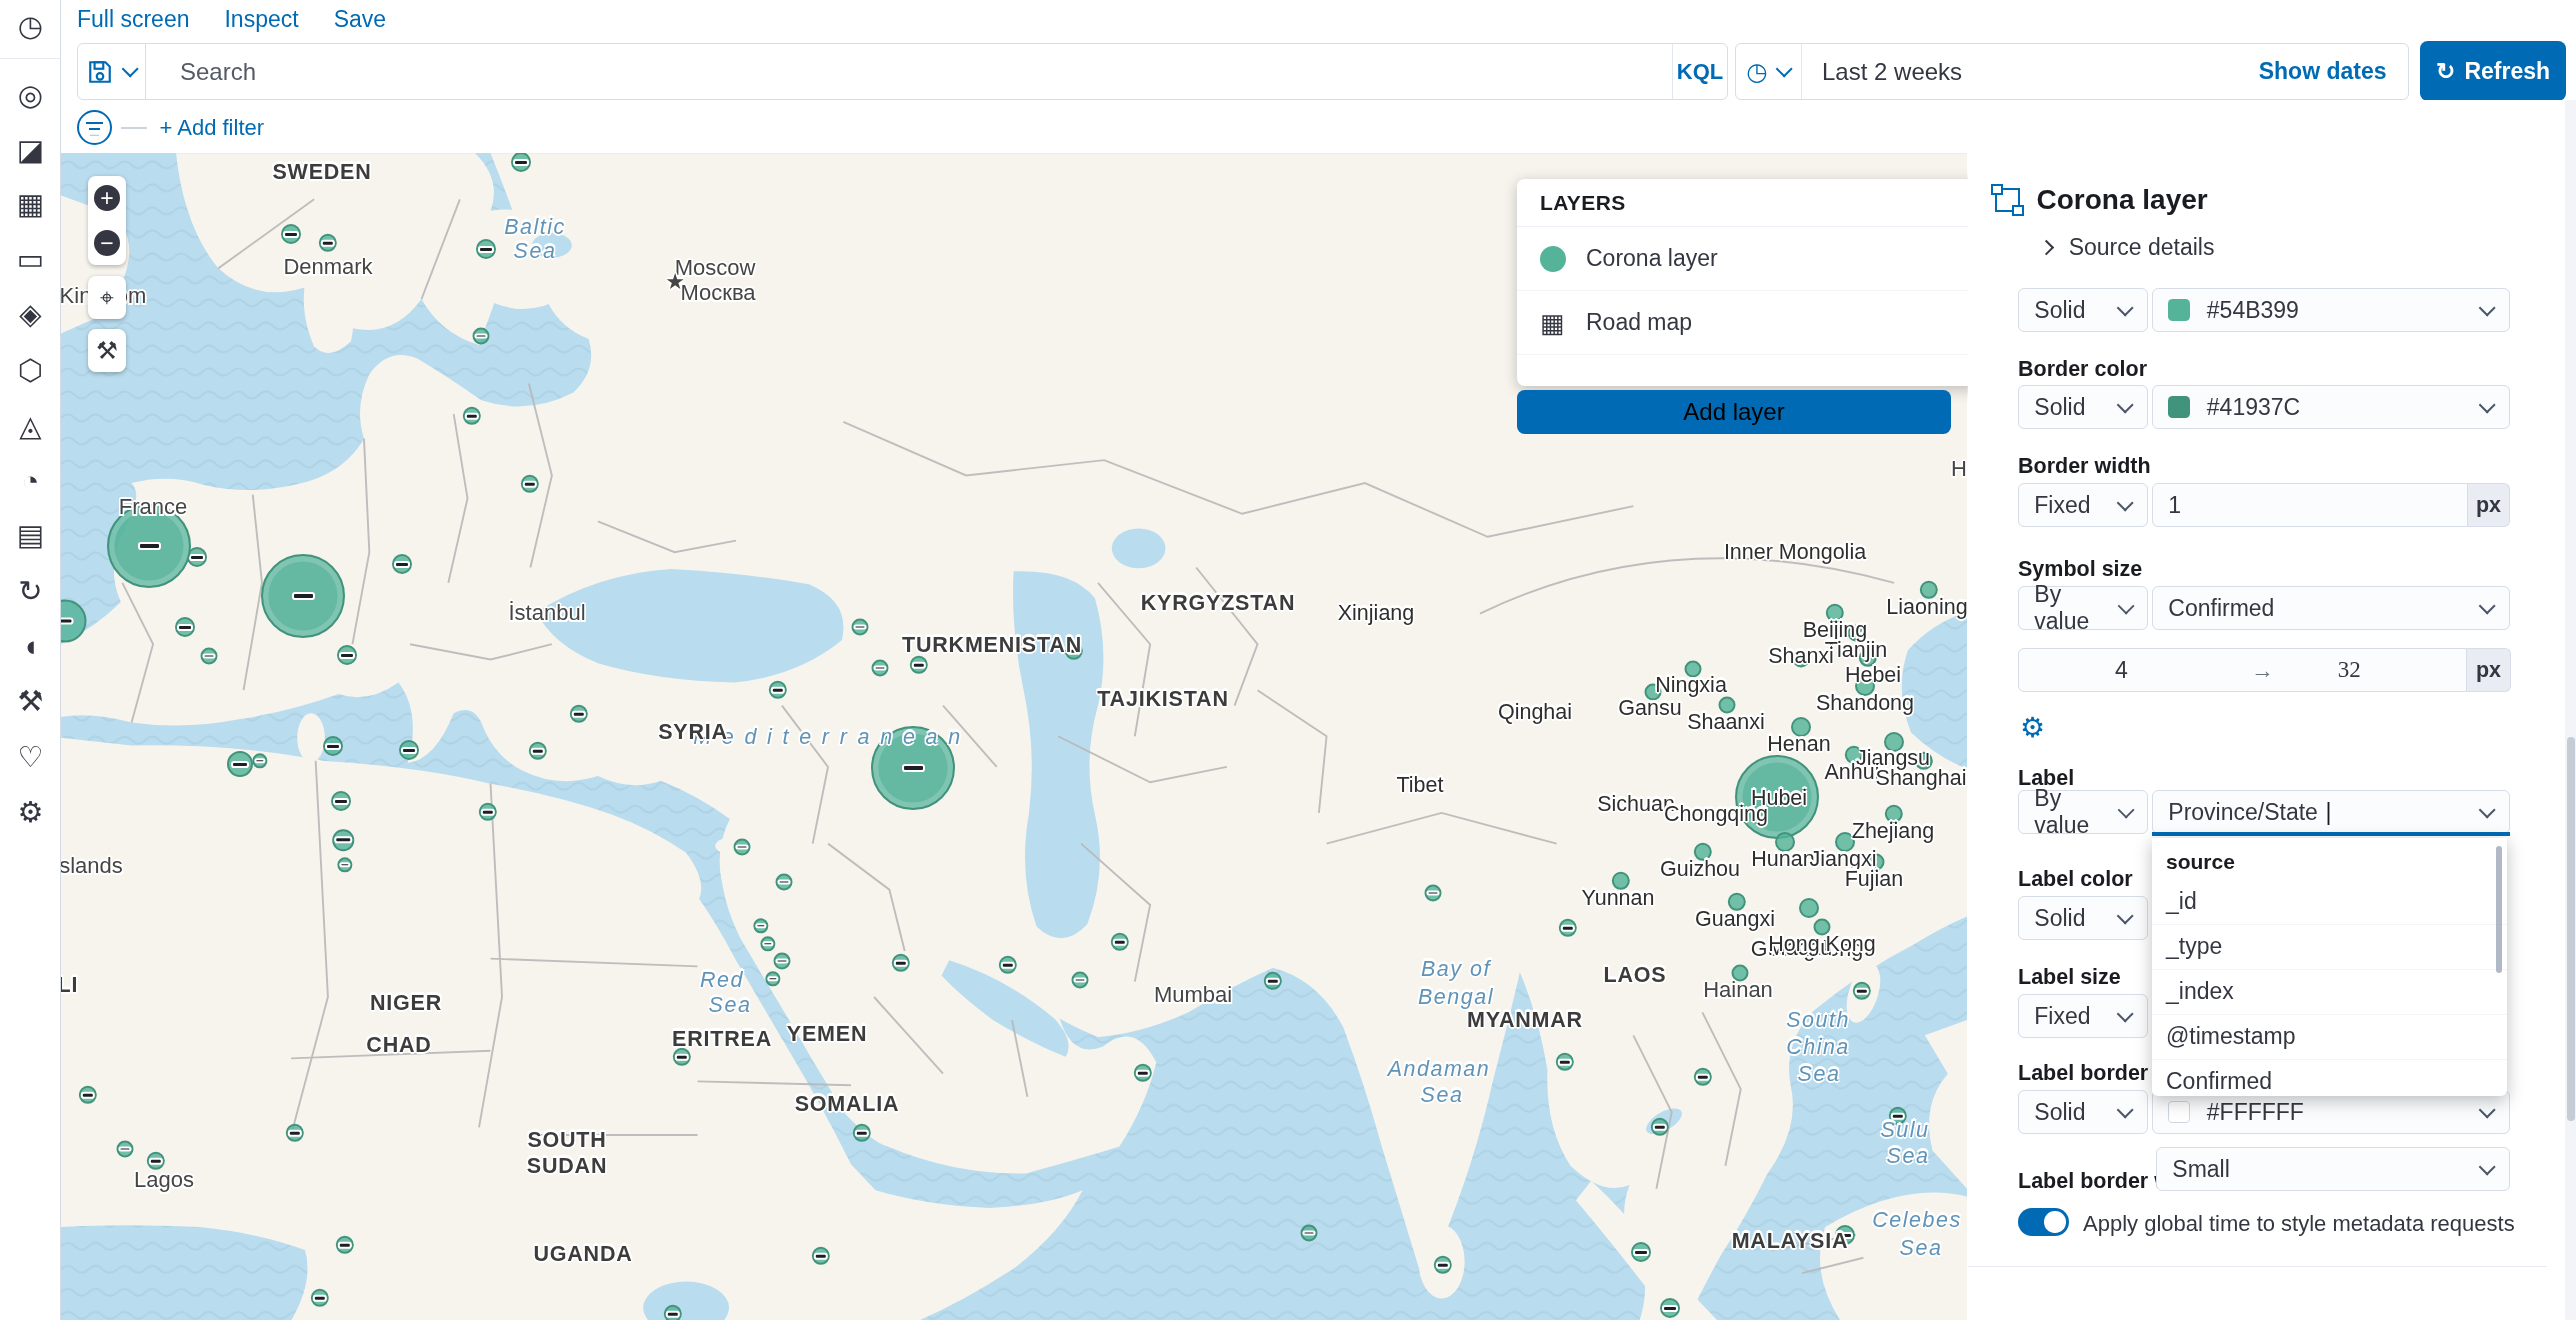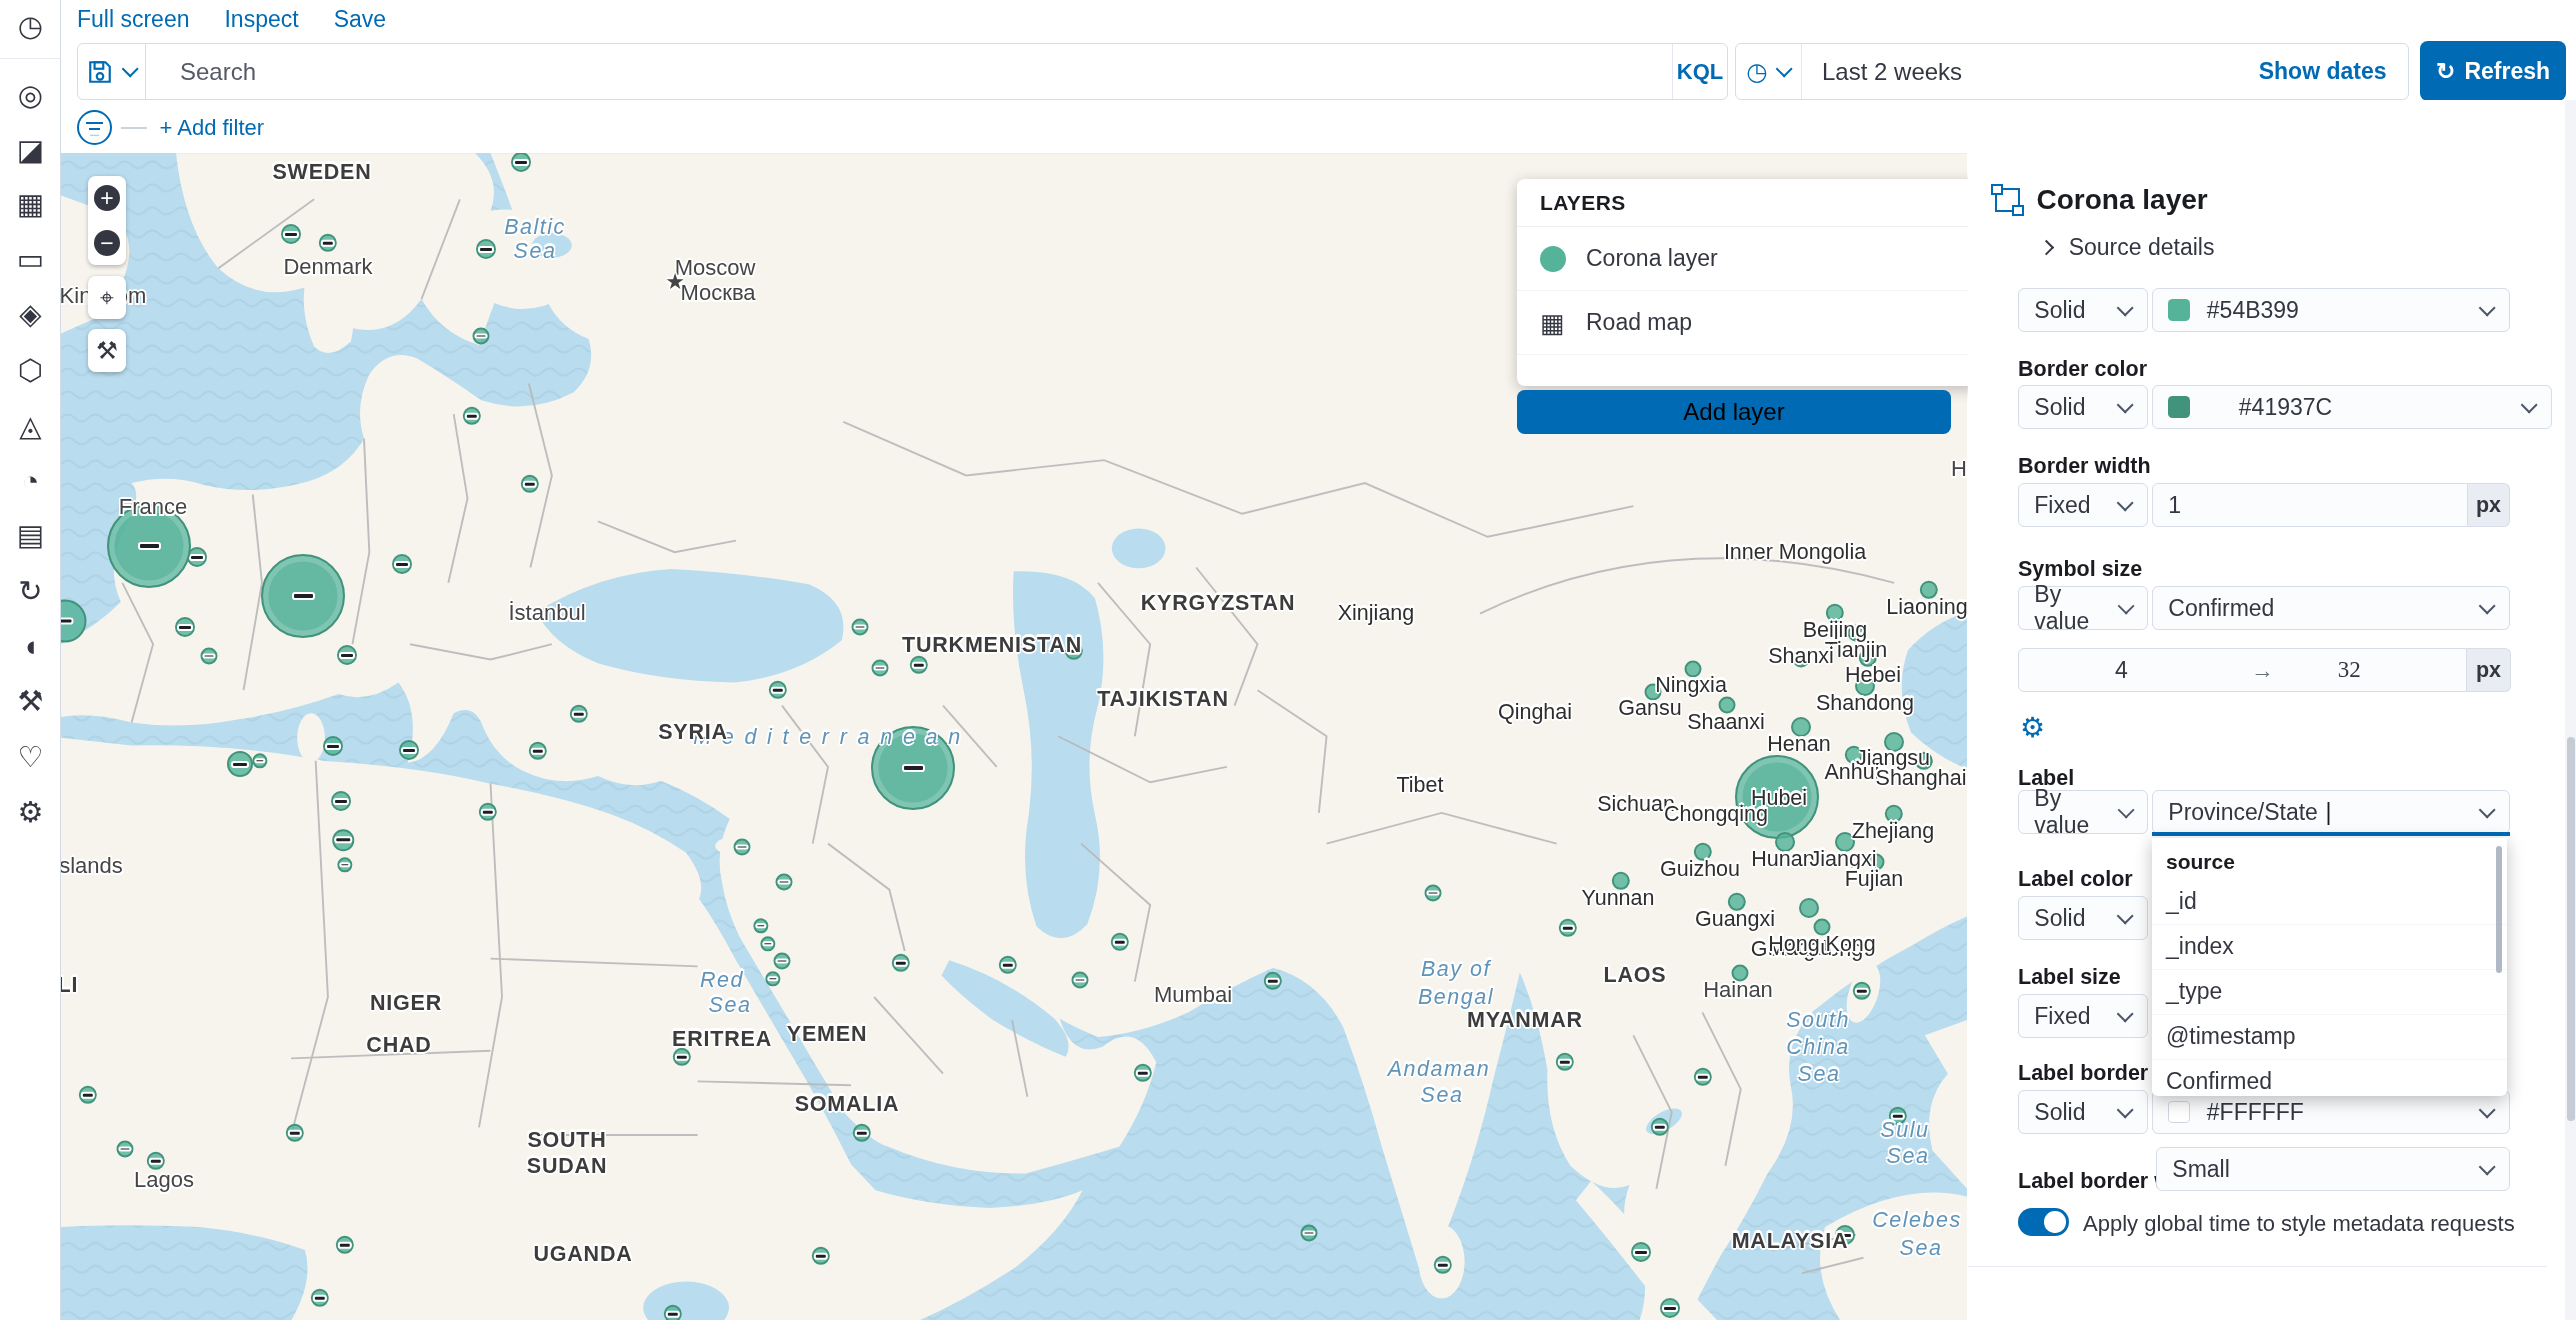--- a/index.html
+++ b/index.html
@@ -598,21 +598,21 @@
     <span class="swatch" style="background:#54B399;"></span>
     <span>#54B399</span>
       <span class="chev cends"></span>
   </div>
 
   <div class="sec-label" style="left:50px; top:257px;">Border color</div>
   <div class="sel" style="left:50px; top:285px; width:130px;">
     <span>Solid</span>
       <span class="chev cends"></span>
   </div>
-  <div class="sel" style="left:184px; top:285px; width:400px;gap:32px;">
+  <div class="sel" style="left:184px; top:285px; width:358px;">
     <span class="swatch" style="background:#41937C;"></span>
     <span>#41937C</span>
       <span class="chev cends"></span>
   </div>
 
   <div class="sec-label" style="left:50px; top:354px;">Border width</div>
   <div class="sel" style="left:50px; top:383px; width:130px;">
     <span>Fixed</span>
       <span class="chev cends"></span>
   </div>
@@ -670,22 +670,22 @@
   <div class="sel" style="left:184px; top:990px; width:358px;">
     <span class="swatch" style="background:#fff; border:1.5px solid #cfd5e0;"></span>
     <span>#FFFFFF</span>
       <span class="chev cends"></span>
   </div>
 
   <div id="dropdown">
     <div id="dd-group">source</div>
     <div id="dd-list">
         <div class="dd-opt">_id</div>
+        <div class="dd-opt">_type</div>
         <div class="dd-opt">_index</div>
-        <div class="dd-opt">_type</div>
         <div class="dd-opt">@timestamp</div>
         <div class="dd-opt">Confirmed</div>
       </div>
     <div id="dd-scroll"></div>
   </div>
 
   <div class="sec-label" style="left:50px; top:1069px; font-weight:700;">Label border width</div>
   <div class="sel" style="left:188px; top:1047px; width:354px;">
     <span>Small</span>
       <span class="chev cends"></span>

